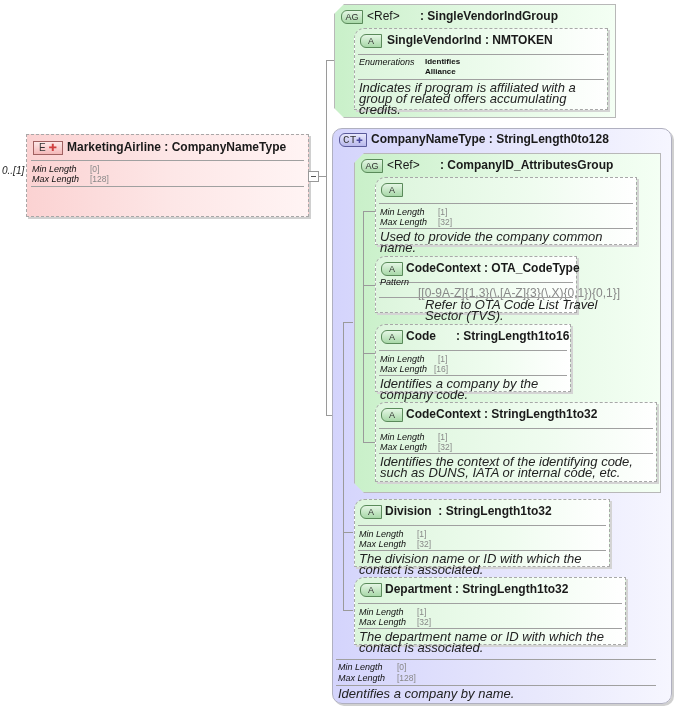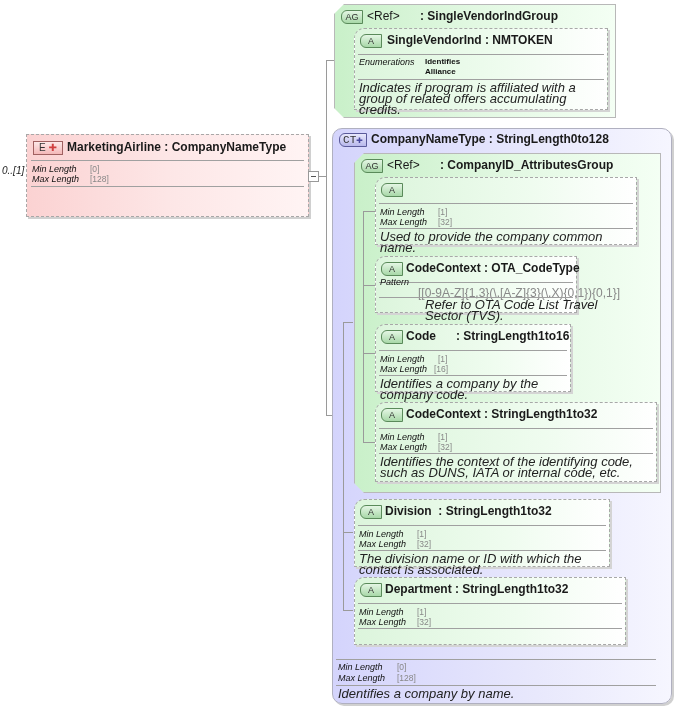--- a/index.html
+++ b/index.html
@@ -202,20 +202,21 @@
 
   <div class="attr-box" style="left:21px; top:448px; width:270px; height:66px;">
     <div class="badge-a" style="left:5px; top:5px;">A</div>
     <div class="abs title" style="left:30px; top:4px;">Department : StringLength1to32</div>
     <div class="sep" style="left:3px; right:3px; top:25px;"></div>
     <div class="prop-label" style="left:4px; top:29px;">Min Length</div>
     <div class="prop-val" style="left:62px; top:29px;">[1]</div>
     <div class="prop-label" style="left:4px; top:39px;">Max Length</div>
     <div class="prop-val" style="left:62px; top:39px;">[32]</div>
     <div class="sep" style="left:3px; right:3px; top:50px;"></div>
+    <div class="doc" style="left:4px; top:53px; width:268px;">The department name or ID with which the contact is associated.</div>
   </div>
 
   <div class="sep" style="left:3px; width:320px; top:530px;"></div>
   <div class="prop-label" style="left:5px; top:533px;">Min Length</div>
   <div class="prop-val" style="left:64px; top:533px;">[0]</div>
   <div class="prop-label" style="left:5px; top:544px;">Max Length</div>
   <div class="prop-val" style="left:64px; top:544px;">[128]</div>
   <div class="sep" style="left:3px; width:320px; top:556px;"></div>
   <div class="doc" style="left:5px; top:559px; width:320px;">Identifies a company by name.</div>
 </div>

